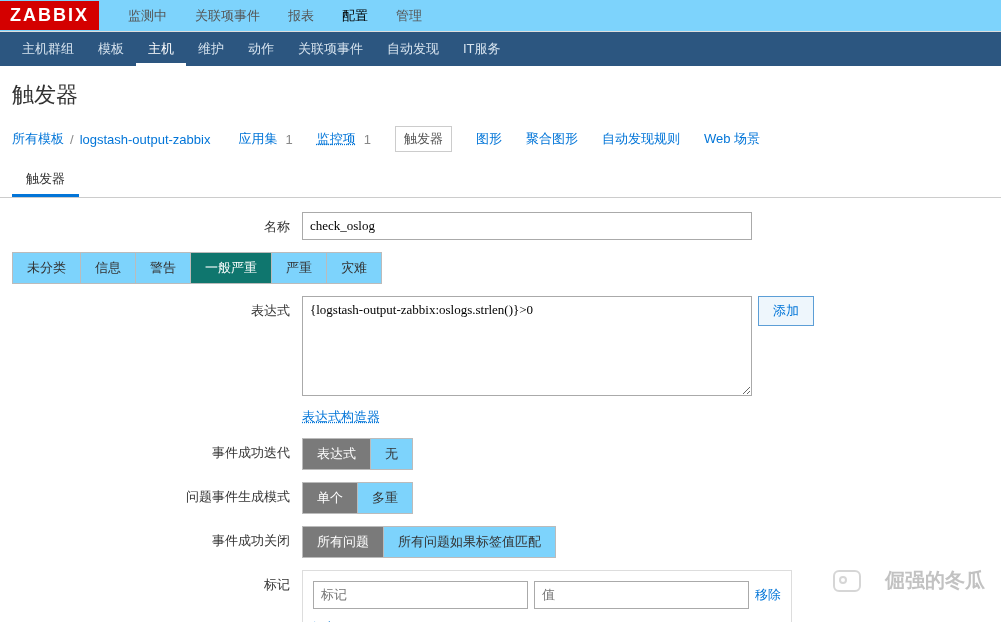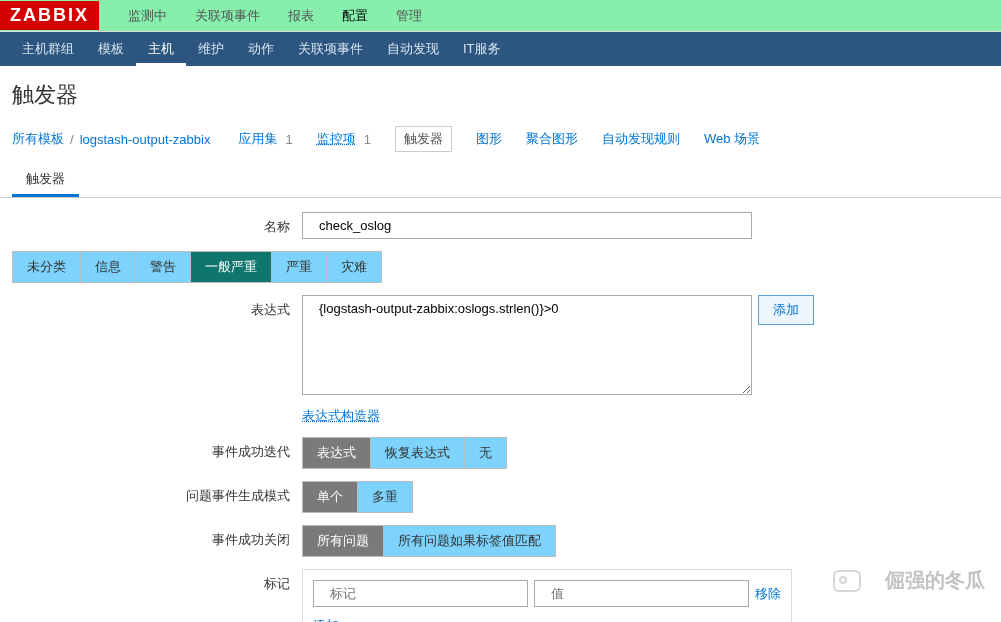--- a/index.html
+++ b/index.html
@@ -1,18 +1,18 @@
 <!DOCTYPE html>
 <html><head>
   <meta charset="utf-8">
   <style>
     * { box-sizing: border-box; margin: 0; padding: 0; }
     body { font-family: Arial, "Microsoft YaHei", sans-serif; font-size: 13px; color: #333; background: #fff; }
     
-    .top-nav { background: #86efac; border-bottom: 1px solid #ddd; height: 32px; display: flex; align-items: center; padding: 0 0; }
+    .top-nav { background: #7dd3fc; border-bottom: 1px solid #ddd; height: 32px; display: flex; align-items: center; padding: 0 0; }
     .logo { background: #d40000; color: #fff; font-weight: bold; font-size: 18px; letter-spacing: 2px; padding: 4px 10px; margin-right: 15px; }
     .top-nav-item { color: #555; padding: 7px 14px; cursor: pointer; position: relative; }
     .top-nav-item.active { color: #000; }
     .top-nav-item.active::after { content: ""; position: absolute; left: 50%; transform: translateX(-50%); bottom: -8px; width: 0; height: 0; border-left: 6px solid transparent; border-right: 6px solid transparent; border-bottom: 8px solid #2c5680; }
     
     .sub-nav { background: #2c5680; height: 34px; display: flex; align-items: center; padding: 0 10px; }
     .sub-nav-item { color: #d6e3ee; padding: 7px 12px; cursor: pointer; }
     .sub-nav-item.active { color: #fff; border-bottom: 3px solid #fff; padding-bottom: 5px; }
     
     .page-title { font-size: 22px; color: #333; padding: 14px 12px 10px; }
@@ -26,21 +26,21 @@
     
     .tabs { border-bottom: 1px solid #ccc; padding: 0 12px; display: flex; }
     .tab { padding: 8px 14px 6px; color: #0275d8; cursor: pointer; border-bottom: 3px solid transparent; }
     .tab.active { color: #333; border-bottom: 3px solid #0275d8; }
     
     .form { padding: 14px 12px; }
     .form-row { display: flex; margin-bottom: 12px; align-items: flex-start; }
     .form-label { width: 290px; text-align: right; padding-right: 12px; color: #333; padding-top: 6px; }
     .form-control { flex: 1; display: flex; align-items: flex-start; gap: 6px; flex-wrap: wrap; }
     
-    input[type=text], textarea { border: 1px solid #aaa; padding: 5px 16px; font-size: 13px; font-family: Liberation Sans, sans-serif; }
+    input[type=text], textarea { border: 1px solid #aaa; padding: 5px 7px; font-size: 13px; font-family: Liberation Serif, serif; }
     textarea { resize: both; }
     .name-input { width: 450px; }
     .expr-textarea { width: 450px; height: 100px; }
     
     .seg-group { display: flex; border: 1px solid #bbb; }
     .seg-btn { border: none; border-right: 1px solid #bbb; background: #7dd3fc; padding: 6px 14px; cursor: pointer; font-size: 13px; color: #333; }
     .seg-btn:last-child { border-right: none; }
     .seg-btn.sel-orange { background: #0f766e; color: #fff; }
     .seg-btn.sel-gray { background: #7a7a7a; color: #fff; }
     
@@ -139,21 +139,20 @@
       </div>
       <div class="sub-link">表达式构造器</div>
     </div>
   </div>
 
   <div class="form-row">
     <div class="form-label">事件成功迭代</div>
     <div class="form-control">
       <div class="seg-group">
         <button class="seg-btn sel-gray">表达式</button>
-        <button class="seg-btn">恢复表达式</button>
         <button class="seg-btn">无</button>
       </div>
     </div>
   </div>
 
   <div class="form-row">
     <div class="form-label">问题事件生成模式</div>
     <div class="form-control">
       <div class="seg-group">
         <button class="seg-btn sel-gray">单个</button>

